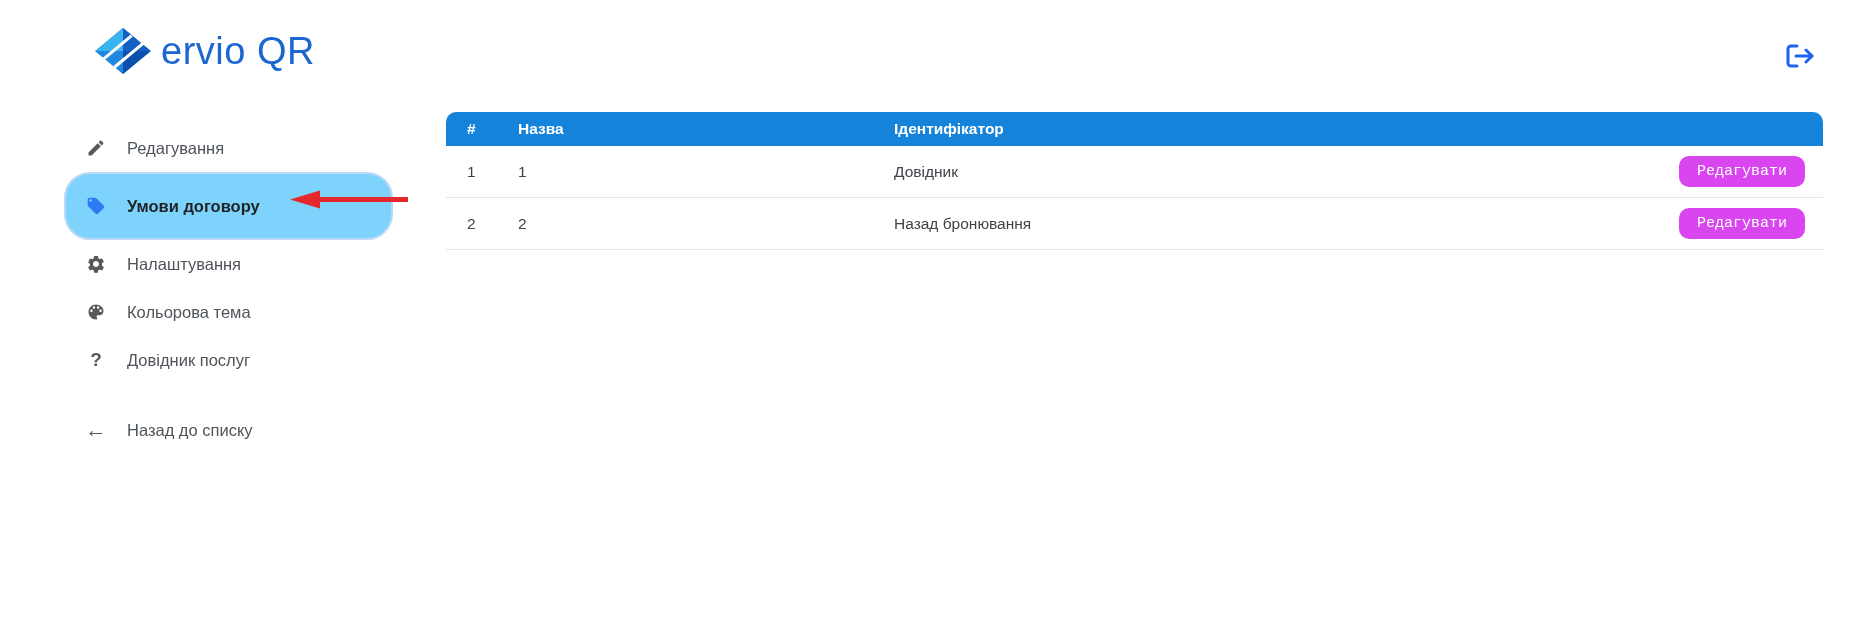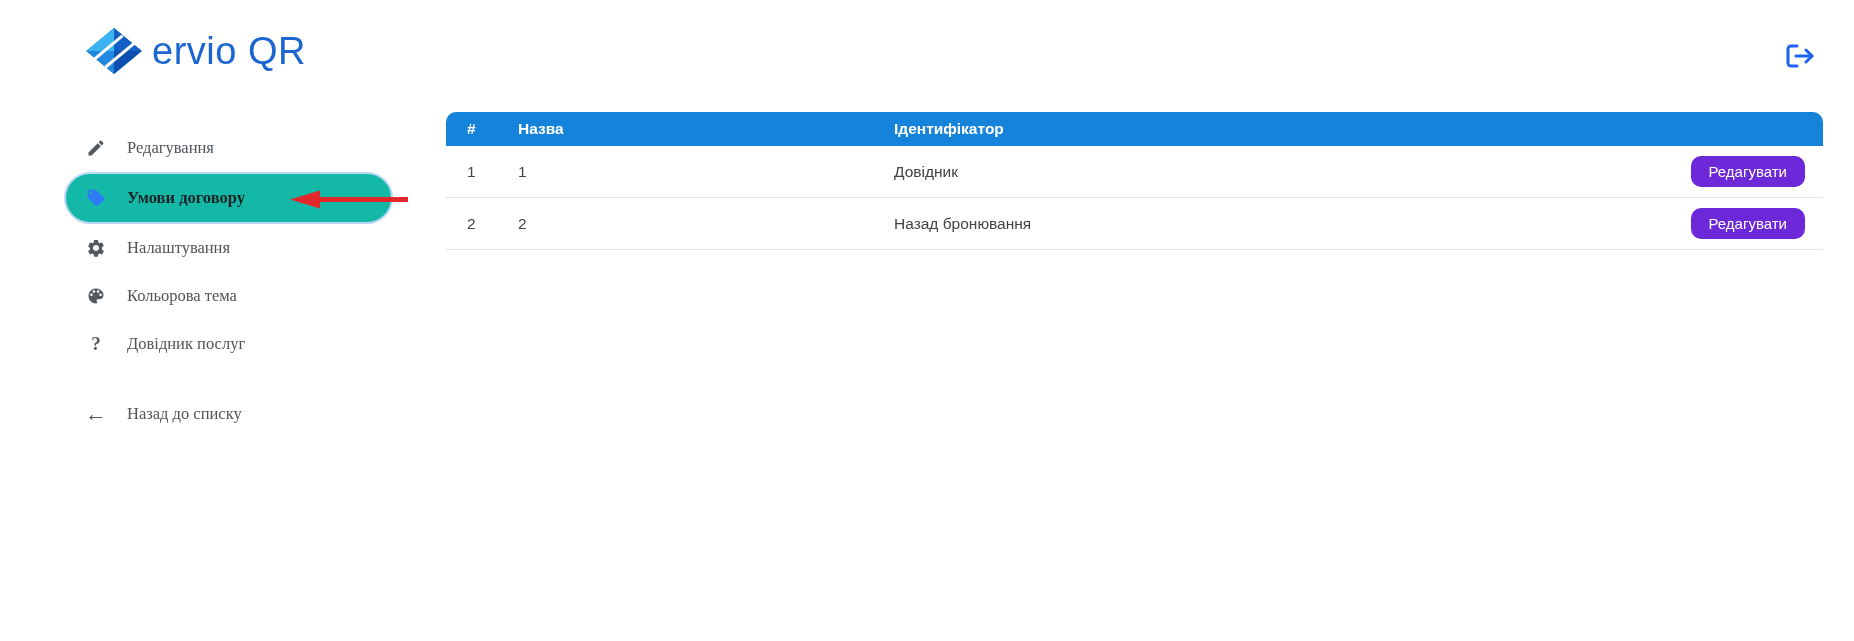--- a/index.html
+++ b/index.html
@@ -1,58 +1,58 @@
 <!DOCTYPE html>
 <html><head>
 <meta charset="utf-8">
 <style>
   * { margin:0; padding:0; box-sizing:border-box; }
   html,body { width:1854px; height:641px; background:#ffffff;
               font-family:"Liberation Sans", sans-serif; overflow:hidden; }
   body { position:relative; }
 
   
-  .logo { position:absolute; left:85px; top:28px; display:flex; align-items:center; gap:9px; }
+  .logo { position:absolute; left:94px; top:28px; display:flex; align-items:center; gap:9px; }
   .logo-text { font-size:38px; color:#1b66d0; letter-spacing:.5px; }
 
   .logout-btn { position:absolute; left:1784px; top:42px; width:34px; height:28px;
                 background:none; border:none; cursor:pointer; display:flex;
                 align-items:center; justify-content:center; }
 
   
-  .sidebar { position:absolute; left:64px; top:124px; width:336px;font-family:Liberation Serif, serif; }
+  .sidebar { position:absolute; left:64px; top:124px; width:336px; }
   .side-item { display:flex; align-items:center; height:48px; padding-left:21px;
                color:#4f545a; font-size:16.5px; cursor:pointer; }
   .side-item .ico { width:22px; height:22px; display:flex; align-items:center;
                     justify-content:center; margin-right:20px; color:#54595e;
                     font-size:19px; font-weight:bold; flex:0 0 22px; }
   .side-item .lbl { white-space:nowrap; }
-  .side-item.active { height:52px; width:329px; border:2px solid #bcd8f7;
+  .side-item.active { height:68px; width:329px; border:2px solid #bcd8f7;
                       border-radius:26px; padding-left:19px; color:#1e2226;
-                      font-weight:bold; background:#14b8a6; }
+                      font-weight:bold; background:#7dd3fc; }
   .side-item.back { margin-top:22px; }
   .side-item.back .ico { font-size:22px; font-weight:normal; }
 
   
   .red-arrow { position:absolute; left:290px; top:189px; width:120px; height:21px;
                pointer-events:none; z-index:5; }
 
   
   .data-table { position:absolute; left:446px; top:112px; width:1377px; }
   .t-head { display:grid; grid-template-columns:72px 376px 1fr 180px;
             align-items:center; height:34px; background:#1583d9; color:#ffffff;
             font-weight:bold; font-size:15.5px; border-radius:10px 10px 0 0; }
   .t-row  { display:grid; grid-template-columns:72px 376px 1fr 180px;
             align-items:center; height:52px; border-bottom:1px solid #e3e5e7;
             font-size:15.5px; color:#3f4449; background:#fff; }
   .c-num { padding-left:21px; }
   .c-actions { display:flex; justify-content:flex-end; padding-right:18px; }
   .edit-btn { height:31px; padding:0 18px; border:none; border-radius:10px;
-              background:#6d28d9; color:#ffffff; font-size:15px;
-              font-family:Liberation Sans, sans-serif; cursor:pointer; }
+              background:#d946ef; color:#ffffff; font-size:15px;
+              font-family:Liberation Mono, monospace; cursor:pointer; }
   svg { display:block; }
 </style>
 </head>
 <body>
 
 <div class="logo">
   <span>
     <svg width="58" height="46" viewBox="0 0 58 48">
       <polygon points="29,0 58,24 29,48 0,24" fill="#1973d8"></polygon>
       <polygon points="29,0 0,24 29,24" fill="#3ab4f0"></polygon>

